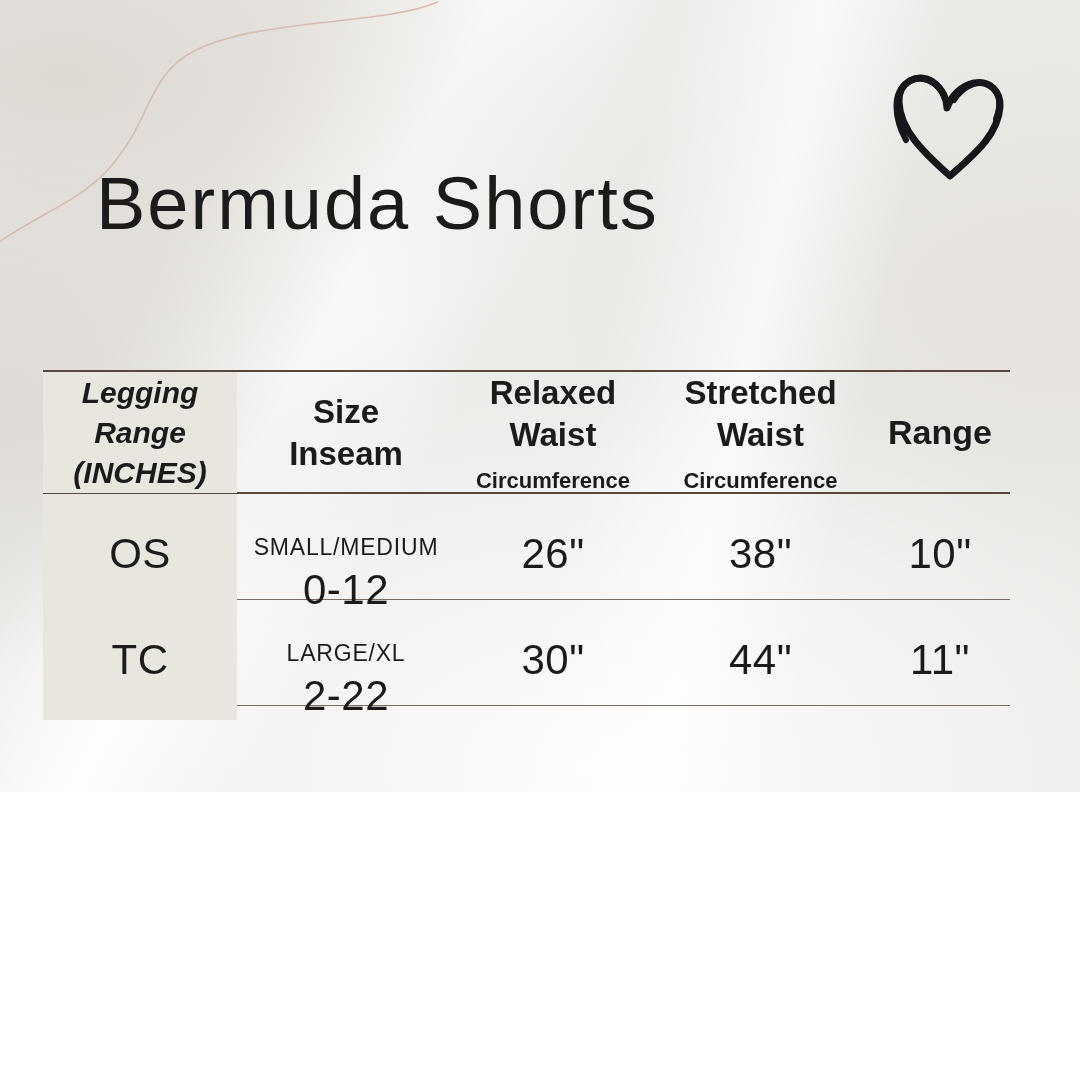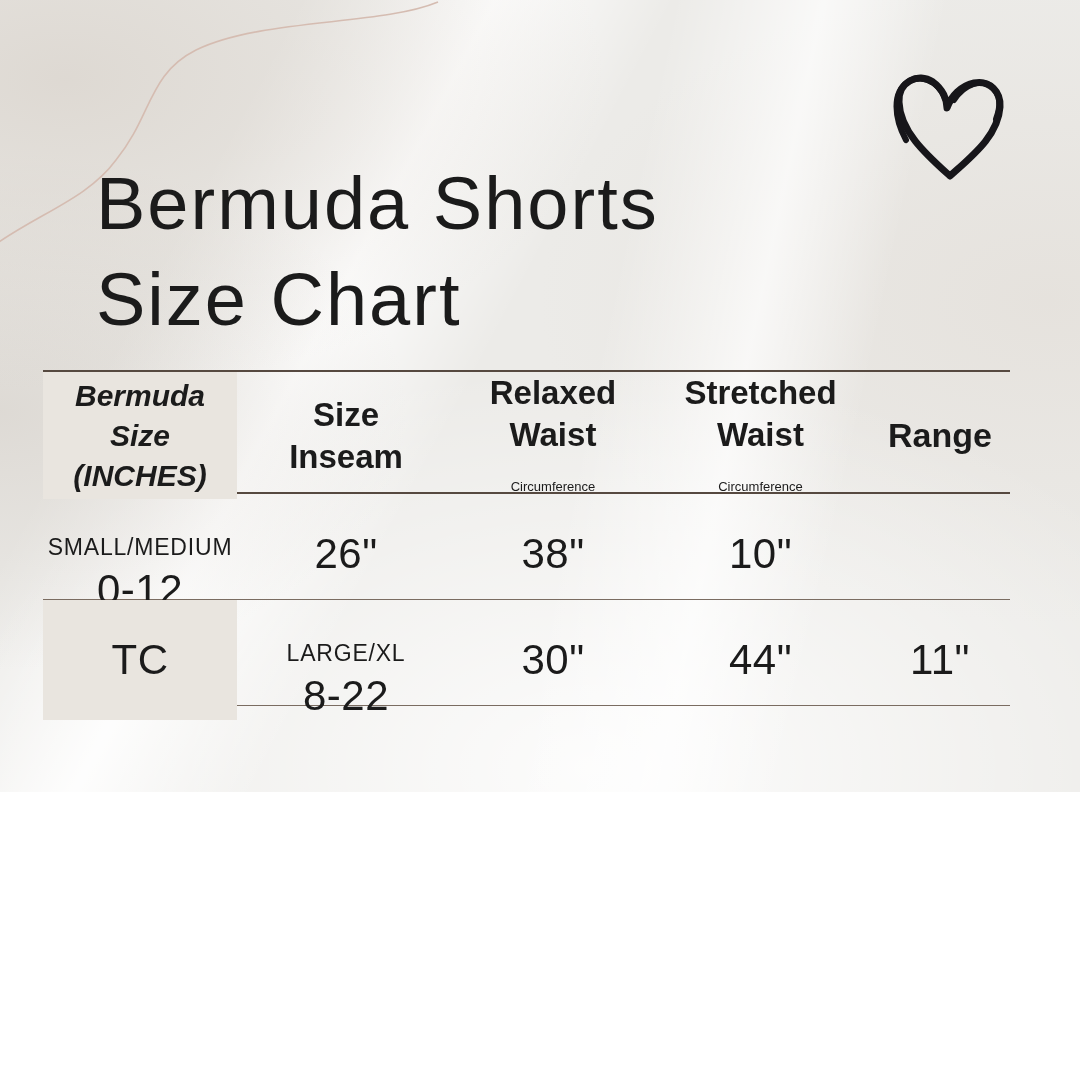--- a/index.html
+++ b/index.html
@@ -42,21 +42,21 @@
   .row.body.last{ border-bottom:2px solid var(--line-dark, #564940); }
 
   .cell {
     display:flex; flex-direction:column; align-items:center; justify-content:center;
     text-align:center; color:var(--text-primary, #1b1b1b);
   }
   .cell.shade { background:var(--first-column-bg, #e9e5df); }
 
   .h-italic { font-weight:bold; font-style:italic; font-size:30px; line-height:40px; }
   .h-bold   { font-weight:bold; font-size:33px; line-height:42px; }
-  .h-sub    { font-weight:normal; font-size:13px; line-height:25px; margin-top:18px; }
+  .h-sub    { font-weight:bold; font-size:22px; line-height:25px; margin-top:12px; }
   .h-inseam { font-weight:bold; font-size:34px; }
 
   .v-main { font-size:42px; letter-spacing:0.5px; }
   .v-sub  { font-size:23px; letter-spacing:0.8px; margin-bottom:5px;margin-top:40px; }
 </style>
 </head>
 <body>
 
 <div class="canvas">
 
@@ -65,28 +65,27 @@
     <path d="M1084,848 C1042,886 1014,948 988,1006 C970,1048 946,1070 902,1084" stroke="#cdb5ac" stroke-width="2"></path>
   </svg>
 
   <svg class="heart" viewBox="0 0 132 136" fill="none" stroke="#17161a" stroke-width="7" stroke-linecap="round" stroke-linejoin="round">
     <path d="M66,124 C44,104 16,80 15,50 C14,30 34,20 49,30 C59,37 63,48 63,56 C67,44 77,34 90,31 C106,28 117,40 116,55 C114,84 88,104 66,124 Z"></path>
     <path d="M22,88 C10,66 8,40 24,30 C38,21 54,30 61,46 M70,48 C80,32 98,26 108,35 C116,42 117,54 112,67" stroke-width="6"></path>
   </svg>
 
   <h1 class="title">
     <span>Bermuda Shorts</span>
-    <span>Size Chart</span>
   </h1>
 
   <div class="size-table">
 
     <div class="row header">
       <div class="cell shade">
-        <div class="h-italic">Bermuda Size</div>
+        <div class="h-italic">Legging Range</div>
         <div class="h-italic">(INCHES)</div>
       </div>
       <div class="cell">
         <div class="h-bold">Size</div>
         <div class="h-bold">Inseam</div>
       </div>
       <div class="cell">
         <div class="h-bold">Relaxed</div>
         <div class="h-bold">Waist</div>
         <div class="h-sub">Circumference</div>
@@ -95,20 +94,23 @@
         <div class="h-bold">Stretched</div>
         <div class="h-bold">Waist</div>
         <div class="h-sub">Circumference</div>
       </div>
       <div class="cell">
         <div class="h-inseam">Range</div>
       </div>
     </div>
 
     <div class="row body">
+      <div class="cell shade">
+        <div class="v-main">OS</div>
+      </div>
       <div class="cell">
         <div class="v-sub">SMALL/MEDIUM</div>
         <div class="v-main">0-12</div>
       </div>
       <div class="cell">
         <div class="v-main">26"</div>
       </div>
       <div class="cell">
         <div class="v-main">38"</div>
       </div>
@@ -116,21 +118,21 @@
         <div class="v-main">10"</div>
       </div>
     </div>
 
     <div class="row body">
       <div class="cell shade">
         <div class="v-main">TC</div>
       </div>
       <div class="cell">
         <div class="v-sub">LARGE/XL</div>
-        <div class="v-main">8-22</div>
+        <div class="v-main">2-22</div>
       </div>
       <div class="cell">
         <div class="v-main">30"</div>
       </div>
       <div class="cell">
         <div class="v-main">44"</div>
       </div>
       <div class="cell">
         <div class="v-main">11"</div>
       </div>

